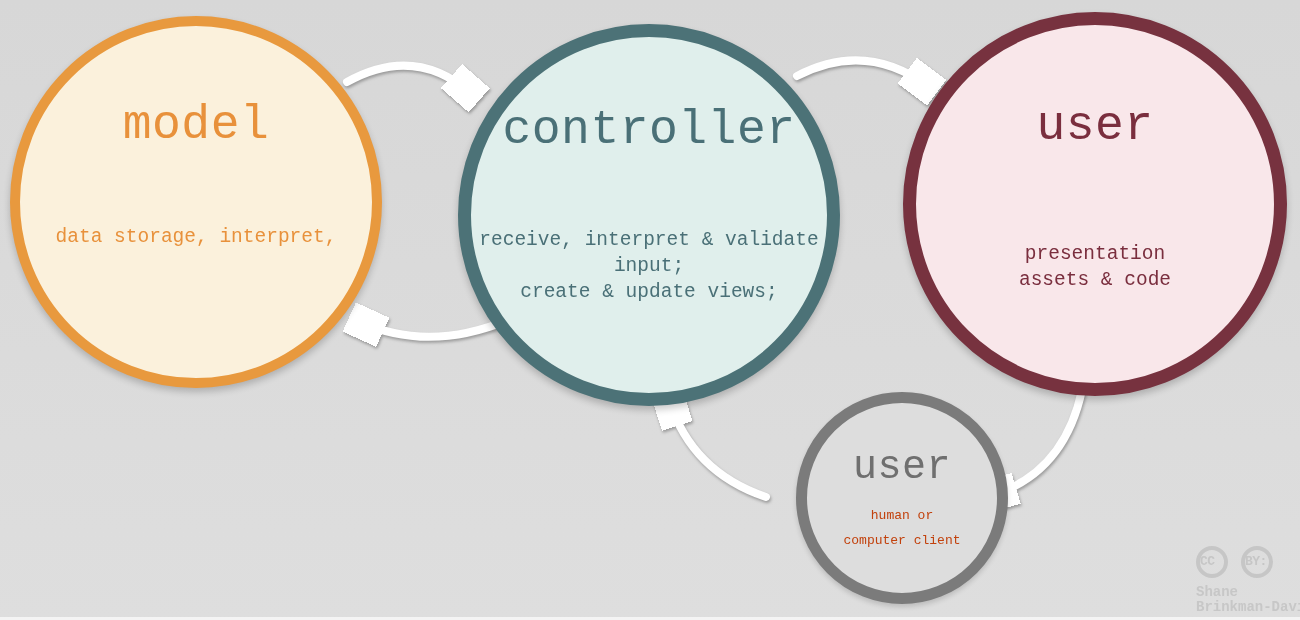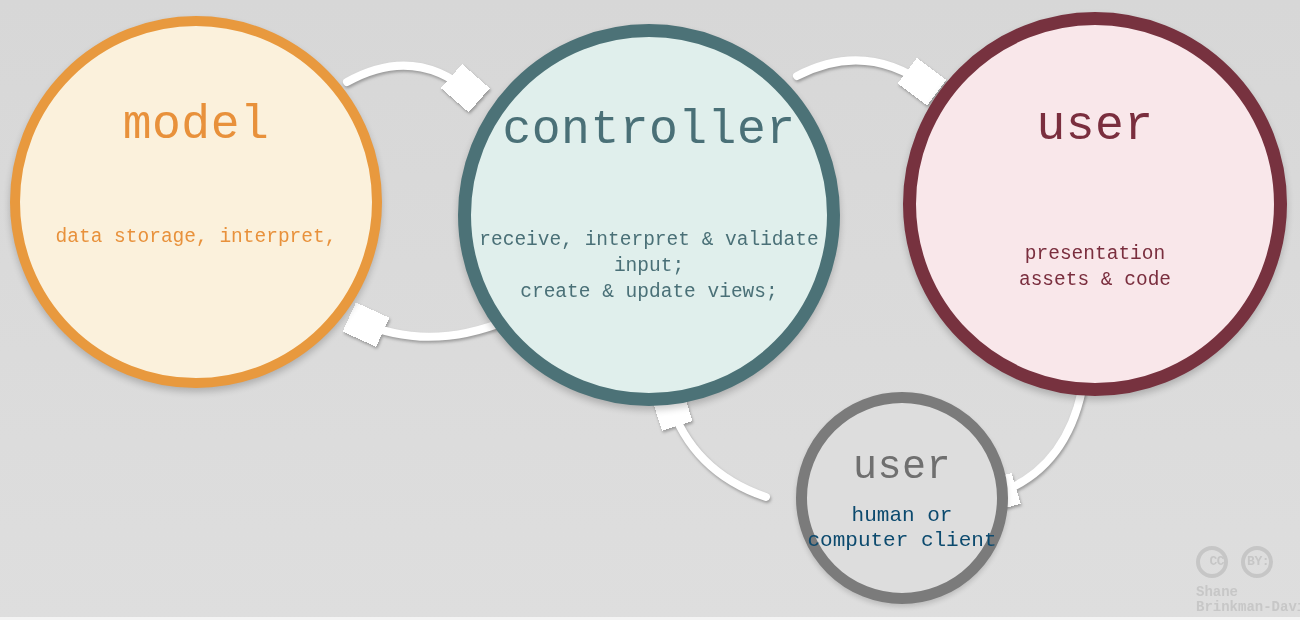--- a/index.html
+++ b/index.html
@@ -40,27 +40,27 @@
   .node-controller .desc{top:190px;color:#4a7077;}
 
   .node-view{left:903px;top:12px;width:384px;height:384px;
     background:#f9e7ea;border:13px solid #77323f;}
   .node-view .title{top:74px;color:#7a2e3e;}
   .node-view .desc{top:216px;color:#7a2e3e;}
 
   .node-user{left:796px;top:392px;width:212px;height:212px;
     background:#dddddd;border:11px solid #7b7b7b;box-shadow:0 3px 5px rgba(0,0,0,0.15);}
   .node-user .title{top:42px;font-size:40px;color:#6f6f6f;}
-  .node-user .desc{top:100px;font-size:21px;line-height:25px;color:#0c4a6e;}
+  .node-user .desc{top:100px;font-size:13px;line-height:25px;color:#c2410c;}
 
   .attribution{position:absolute;left:1196px;top:546px;color:#c6c6c6;}
   .badge{
     display:inline-block;width:32px;height:32px;border-radius:50%;
     border:4px solid #c6c6c6;box-sizing:border-box;
-    font-weight:bold;font-size:13px;line-height:24px;text-align:right;
+    font-weight:bold;font-size:13px;line-height:24px;text-align:left;
     letter-spacing:-0.5px;vertical-align:top;
   }
   .badge + .badge{margin-left:13px;}
   .author{margin-top:7px;font-weight:bold;font-size:14px;line-height:15px;
     color:#c7c7c7;white-space:nowrap;}
 </style>
 </head>
 <body>
 
 <div class="canvas">

